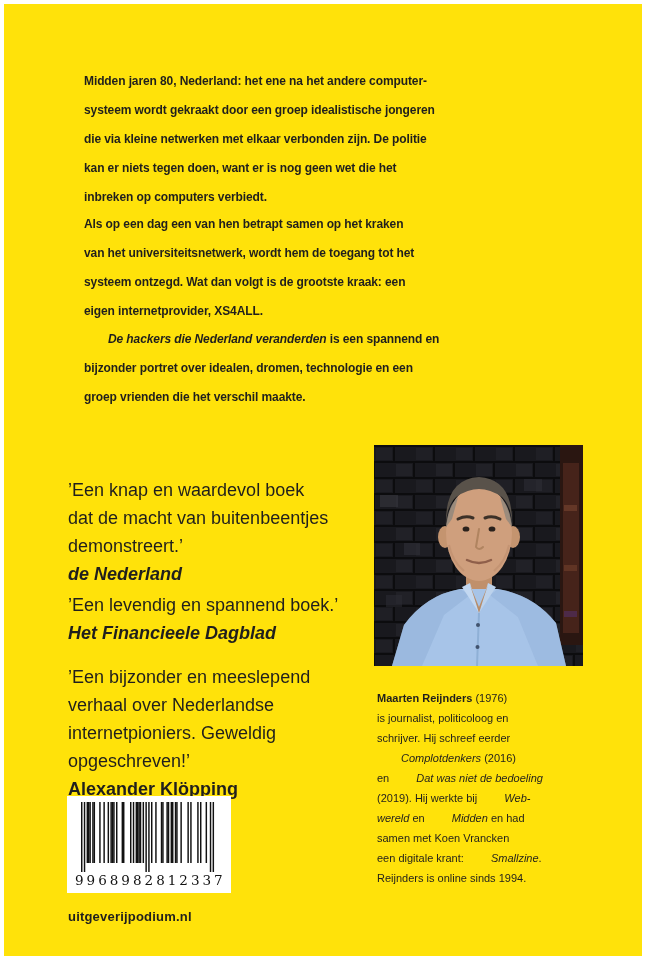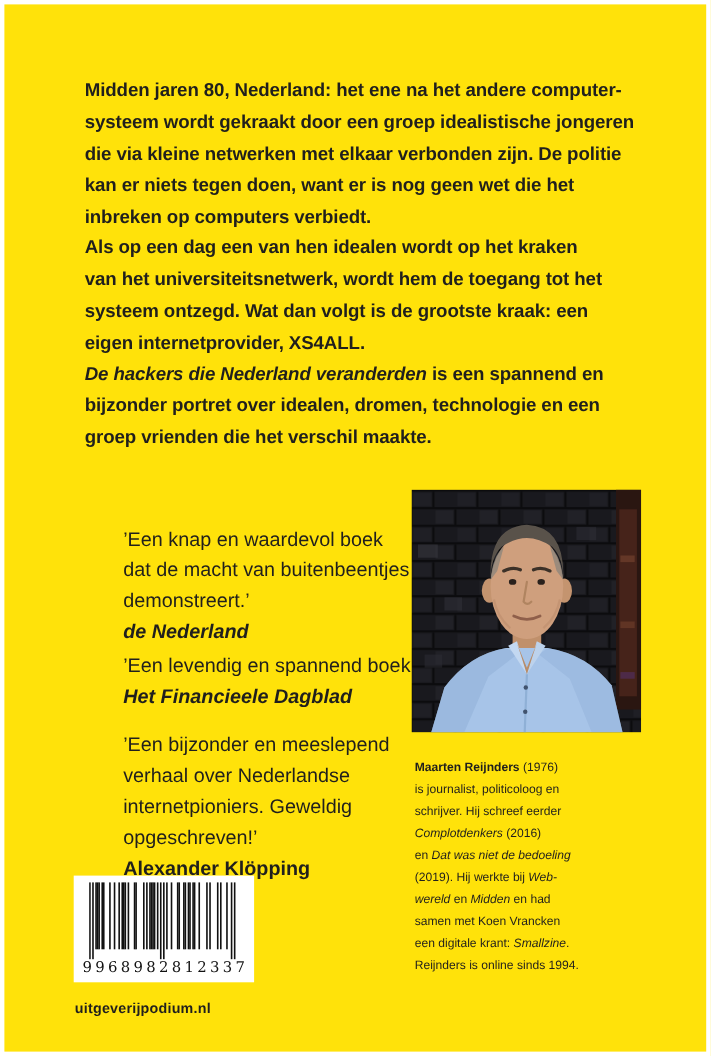--- a/index.html
+++ b/index.html
@@ -2,46 +2,46 @@
 <html><head>
 <meta charset="utf-8">
 <style>
   * { margin:0; padding:0; box-sizing:border-box; }
   html,body { width:646px; height:960px; }
   body { background:#ffffff; font-family:"Liberation Sans", sans-serif; }
   .page { position:relative; width:646px; height:960px; background:#ffffff; overflow:hidden; }
   .cover { position:absolute; left:4px; top:4px; width:638px; height:952px; }
 
   
-  .synopsis p { position:absolute; left:73px; width:560px; font-weight:700;
-                font-size:17px; line-height:29px; letter-spacing:-0.1px;
+  .synopsis p { position:absolute; left:80px; width:560px; font-weight:700;
+                font-size:12px; line-height:29px; letter-spacing:-0.1px;
                 white-space:pre-line; }
   .p1 { top:63px; }
   .p2 { top:206px; }
   .p3 { top:321px; }
 
   
   .quote { position:absolute; left:64px; width:300px; font-size:18px;
-           line-height:28px; white-space:pre-line;margin-left:44px; }
+           line-height:28px; white-space:pre-line; }
   .q1 { top:444px; }
   .q2 { top:559px; }
   .q3 { top:631px; }
   .quote-source[data-style="bold-italic"] { font-weight:700; font-style:italic; }
   .quote-source[data-style="bold"] { font-weight:700; }
 
   
   .photo { position:absolute; left:370px; top:441px; width:209px; height:221px; overflow:hidden; }
   .photo svg { display:block; }
 
   
   .bio { position:absolute; left:373px; top:684px; width:250px; font-size:11px;
          line-height:20px; white-space:pre-line; }
 
   .seg-bold { font-weight:700; }
-  .seg-italic { font-style:italic; }
+  .seg-italic { font-style:italic;margin-left:24px; }
 
   
   .barcode { position:absolute; left:63px; top:792px; width:164px; height:97px; background:#ffffff; }
   .barcode svg { position:absolute; left:14px; top:6px; }
   .barcode-digits { position:absolute; left:8px; right:6px; top:70px; height:22px;
                     display:flex; justify-content:space-between; align-items:flex-end;
                     font-family:"DejaVu Serif", serif; font-size:13.5px; color:#111; }
   .barcode-digits .grp { letter-spacing:3px; }
 
   
@@ -52,21 +52,21 @@
 
 <div class="page">
   <div class="cover" style="background: rgb(255, 226, 10); color: rgb(32, 31, 29);">
 
     <div class="synopsis">
       <p class="p1">Midden jaren 80, Nederland: het ene na het andere computer-
 systeem wordt gekraakt door een groep idealistische jongeren
 die via kleine netwerken met elkaar verbonden zijn. De politie
 kan er niets tegen doen, want er is nog geen wet die het
 inbreken op computers verbiedt.</p>
-      <p class="p2">Als op een dag een van hen idealen wordt op het kraken
+      <p class="p2">Als op een dag een van hen betrapt samen op het kraken
 van het universiteitsnetwerk, wordt hem de toegang tot het
 systeem ontzegd. Wat dan volgt is de grootste kraak: een
 eigen internetprovider, XS4ALL.</p>
       <p class="p3"><span class="seg-italic">De hackers die Nederland veranderden</span><span class="seg-normal"> is een spannend en
 bijzonder portret over idealen, dromen, technologie en een
 groep vrienden die het verschil maakte.</span></p>
     </div>
 
     <div class="quote q1">
       <span class="quote-text">’Een knap en waardevol boek

